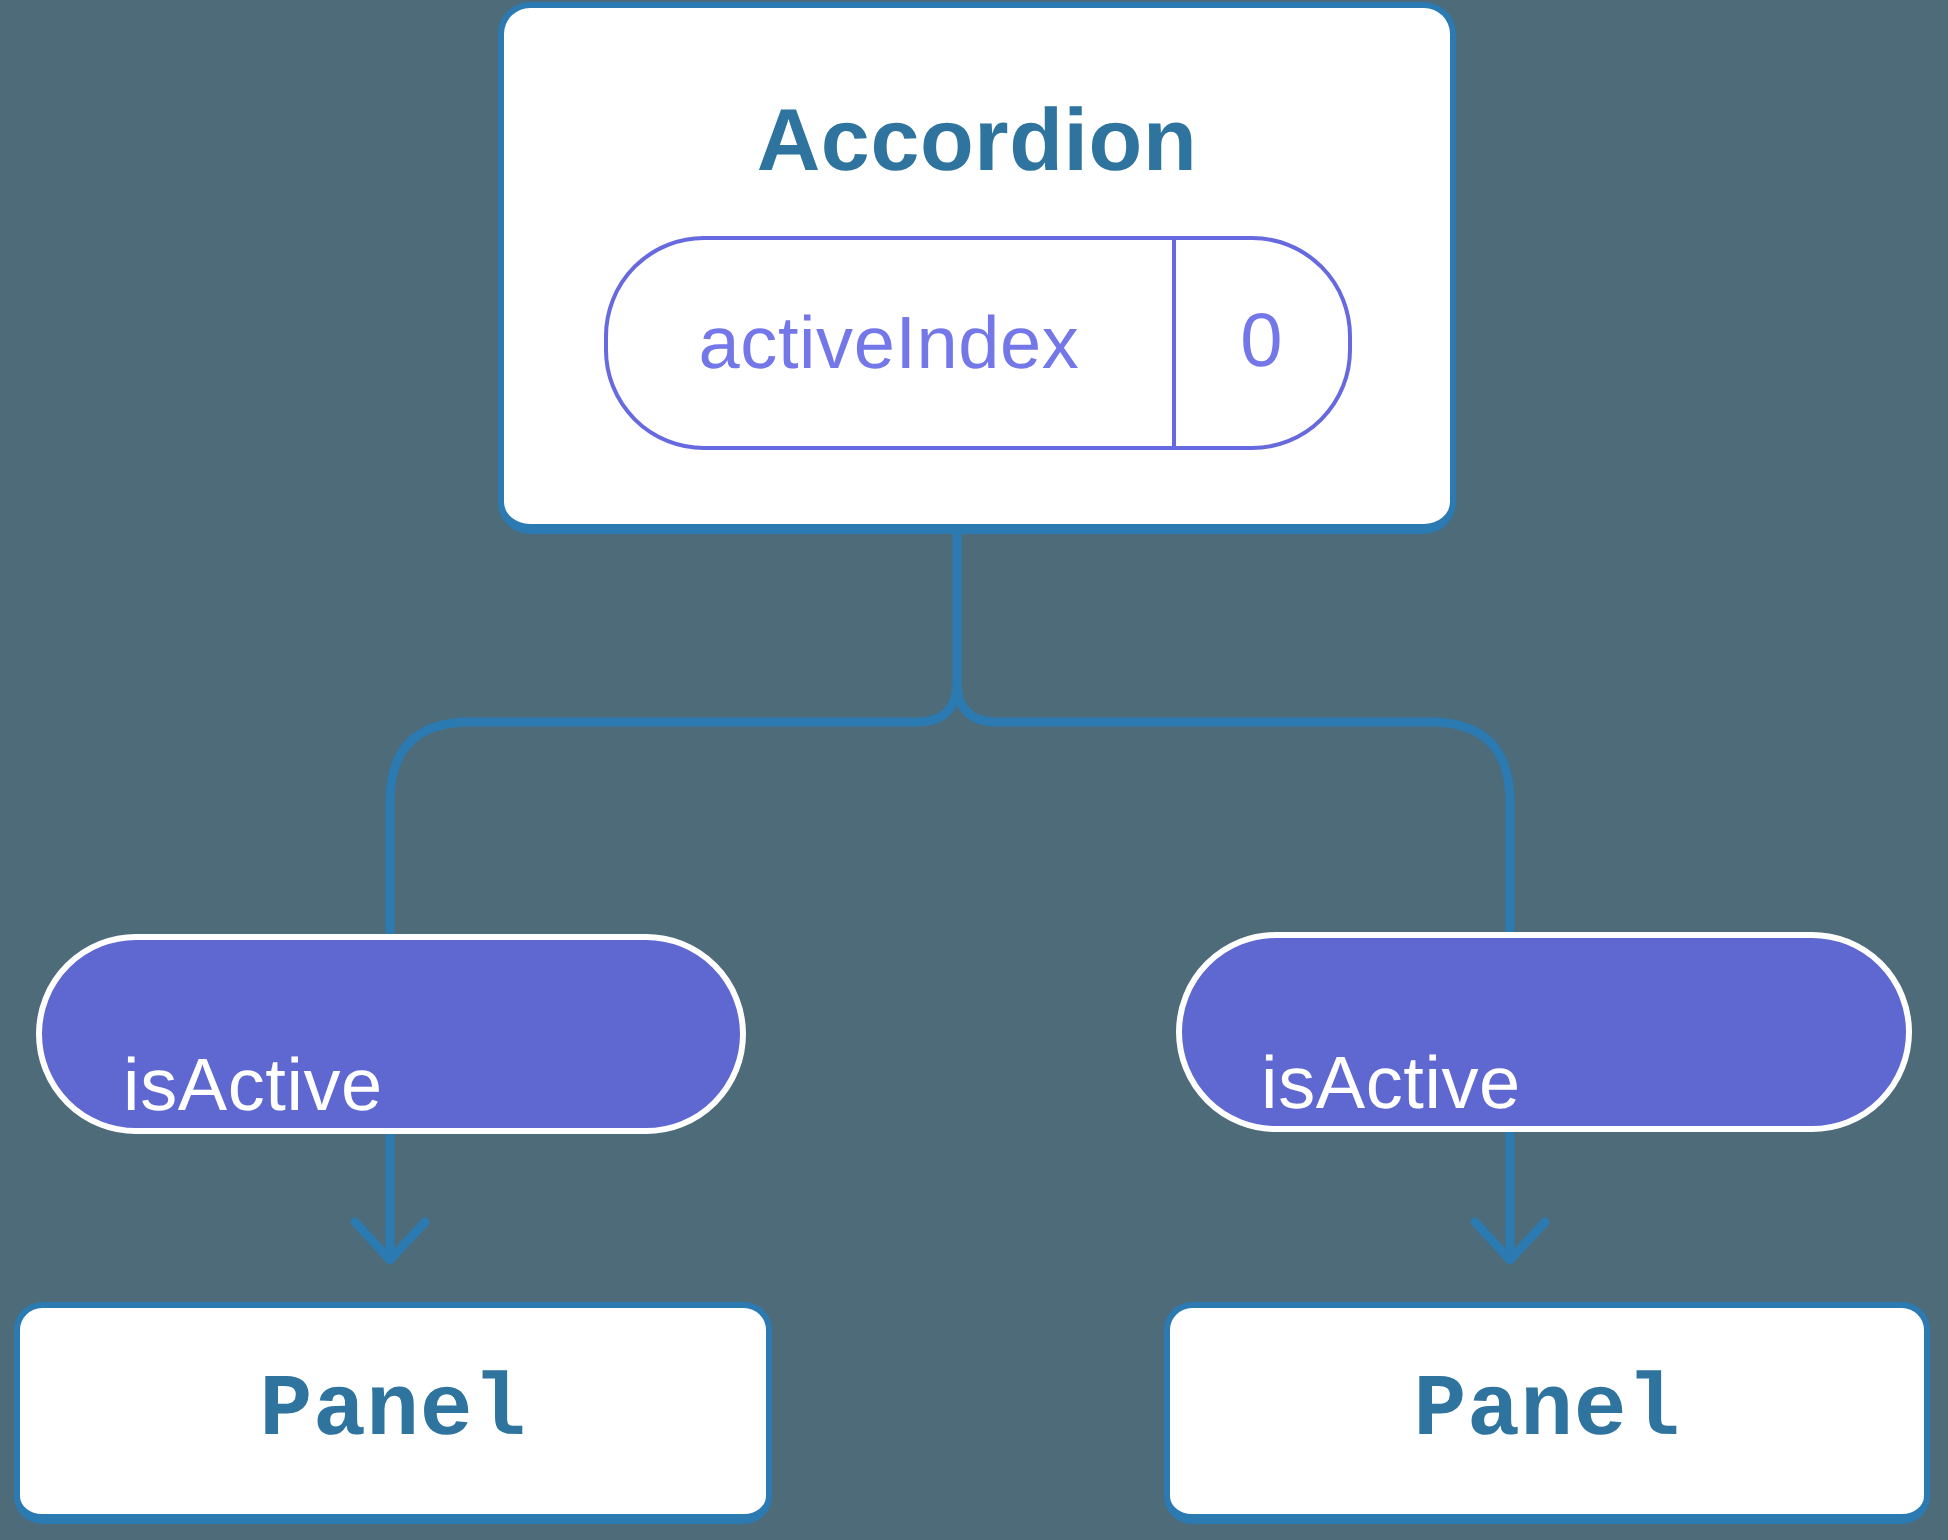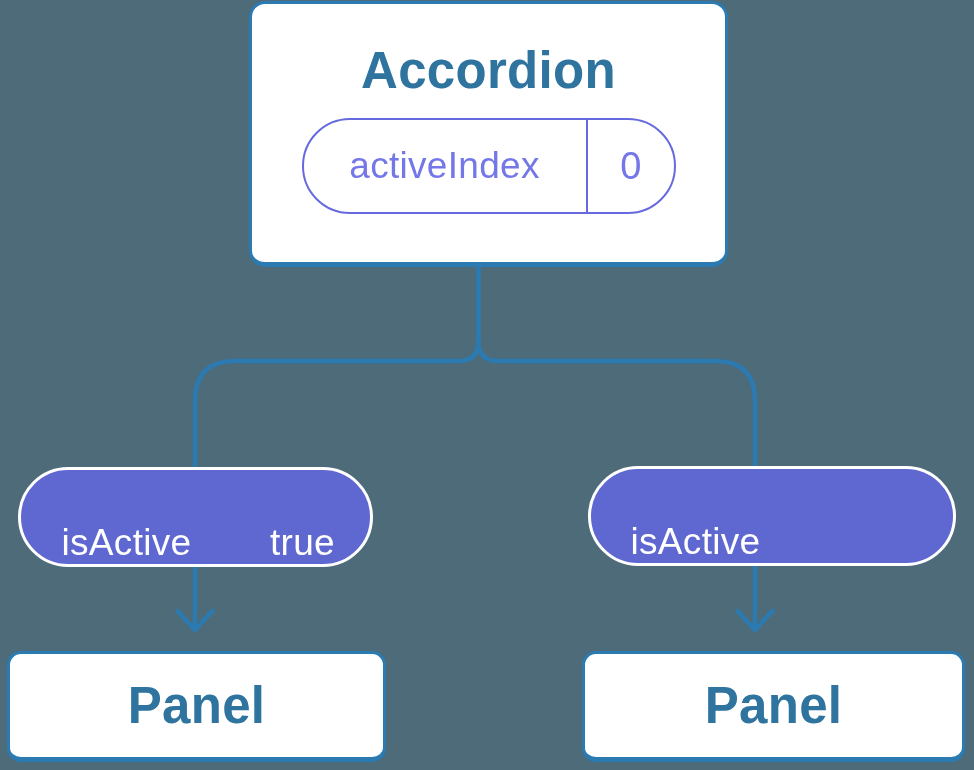--- a/index.html
+++ b/index.html
@@ -49,29 +49,29 @@
   }
   .node-root {
     left: 249px; top: 1px;
     width: 479px; height: 266px;
     display: flex;
     flex-direction: column;
     align-items: center;
   }
   .node-label {
     color: var(--node-label);
-    font-size: 51px;
+    font-size: 44px;
     line-height: 46px;
     font-weight: 600;
     letter-spacing: 0.3px;
   }
   .node-root .node-label { margin-top: 44px; }
   .prop-pill {
     margin-top: 24px;
-    width: 374px; height: 96px;
+    width: 374px; height: 107px;
     border: 2.5px solid var(--prop-pill-outline);
     border-radius: 50px;
     background: var(--node-fill);
     display: flex;
     align-items: stretch;
     overflow: hidden;
   }
   .prop-pill .pill-name {
     width: 282px;
     display: flex; align-items: center; justify-content: center;
@@ -111,20 +111,21 @@
     font-size: 37px;
     letter-spacing: 0.3px;
   }
   .state-pill-left { left: 18px; top: 467px; width: 355px; }
   .state-pill-left .pill-name { width: 211px; }
   .state-pill-right { left: 588px; top: 466px; width: 368px; }
   .state-pill-right .pill-name { width: 209px; }
   .node-panel {
     display: flex; align-items: center; justify-content: center;
     border-radius: 14px;
+    font-family: Liberation Mono, monospace;
   }
   .node-panel-left  { left: 7px;   top: 651px; width: 379px; height: 111px; }
   .node-panel-right { left: 582px; top: 651px; width: 383px; height: 111px; }
 </style>
 </head>
 <body>
 
 <div class="canvas">
 
   <svg class="connectors" width="974" height="770" viewBox="0 0 974 770">
@@ -139,21 +140,20 @@
     <div class="prop-pill">
       <div class="pill-name">activeIndex</div>
       <div class="pill-divider"></div>
       <div class="pill-value">0</div>
     </div>
   </div>
 
   <div class="state-pill state-pill-left">
     <div class="pill-name">isActive</div>
     <div class="pill-divider"></div>
-    <div class="pill-value">true</div>
   </div>
 
   <div class="state-pill state-pill-right">
     <div class="pill-name">isActive</div>
     <div class="pill-divider"></div>
   </div>
 
   <div class="node node-panel node-panel-left">
     <div class="node-label">Panel</div>
   </div>

